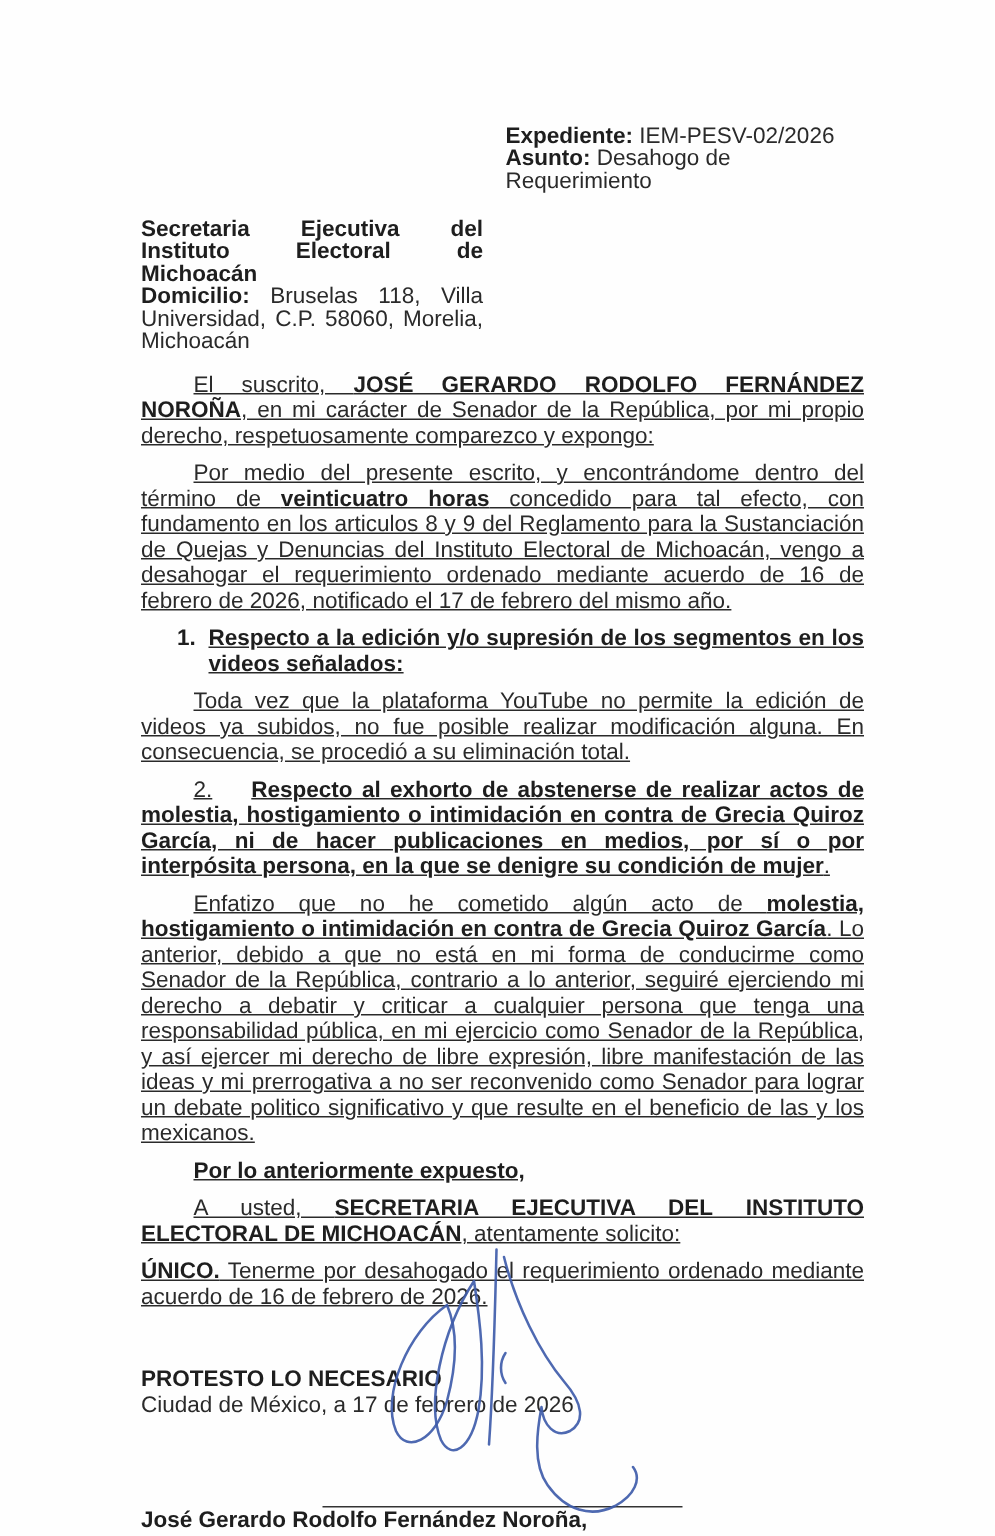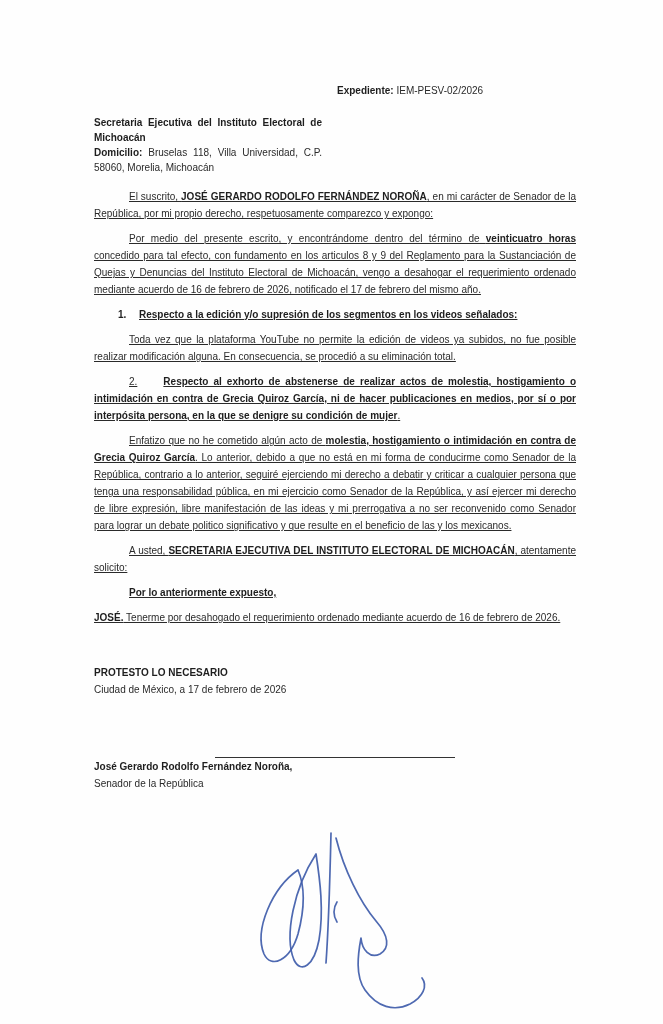--- a/index.html
+++ b/index.html
@@ -5,21 +5,21 @@
 <style>
   html,body{margin:0;padding:0;background:#ffffff;}
   .page{
     position:relative;
     width:663px;height:1024px;
     margin:0;
     background:#fefefe;
     box-sizing:border-box;
     padding:83px 87px 0 94px;
     font-family:"Liberation Sans", sans-serif;
-    font-size:10px;
+    font-size:15px;
     line-height:17px;
     color:#2a2a2a;
     overflow:hidden;
   }
   .b{font-weight:bold;color:#1e1e1e;}
   .hdr{margin-left:243px;line-height:15px;}
   .addr{margin-top:17px;width:228px;line-height:15px;}
   .addr .just{text-align:justify;}
   .para{margin:8px 0 0 0;text-align:justify;text-indent:35px;text-decoration:underline;}
   .para.first{margin-top:13px;}
@@ -37,20 +37,21 @@
   }
   .sig-ink path{fill:none;stroke-width:1.7;stroke-linecap:round;stroke-linejoin:round;opacity:0.92;}
 </style>
 </head>
 <body>
 
 <div class="page">
 
   <div class="hdr">
     <div><span class="b">Expediente:</span><span> IEM-PESV-02/2026</span></div>
+    <div><span class="b">Asunto:</span><span> Desahogo de Requerimiento</span></div>
   </div>
 
   <div class="addr">
     <div class="b just">Secretaria Ejecutiva del Instituto Electoral de Michoacán</div>
     <div class="just"><span class="b">Domicilio: </span><span>Bruselas 118, Villa Universidad, C.P. 58060, Morelia, Michoacán</span></div>
   </div>
 
   <p class="para first"><span>El suscrito, </span><span class="b">JOSÉ GERARDO RODOLFO FERNÁNDEZ NOROÑA</span><span>, en mi carácter de Senador de la República, por mi propio derecho, respetuosamente comparezco y expongo:</span></p>
 
   <p class="para"><span>Por medio del presente escrito, y encontrándome dentro del término de </span><span class="b">veinticuatro horas</span><span> concedido para tal efecto, con fundamento en los articulos 8 y 9 del Reglamento para la Sustanciación de Quejas y Denuncias del Instituto Electoral de Michoacán, vengo a desahogar el requerimiento ordenado mediante acuerdo de 16 de febrero de 2026, notificado el 17 de febrero del mismo año.</span></p>
@@ -59,25 +60,25 @@
     <span class="num b">1.</span>
     <div class="itxt"><span class="b">Respecto a la edición y/o supresión de los segmentos en los videos señalados:</span></div>
   </div>
 
   <p class="para"><span>Toda vez que la plataforma YouTube no permite la edición de videos ya subidos, no fue posible realizar modificación alguna. En consecuencia, se procedió a su eliminación total.</span></p>
 
   <p class="para"><span>2.</span><span class="tab"></span><span class="b">Respecto al exhorto de abstenerse de realizar actos de molestia, hostigamiento o intimidación en contra de Grecia Quiroz García, ni de hacer publicaciones en medios, por sí o por interpósita persona, en la que se denigre su condición de mujer</span><span>.</span></p>
 
   <p class="para"><span>Enfatizo que no he cometido algún acto de </span><span class="b">molestia, hostigamiento o intimidación en contra de Grecia Quiroz García</span><span>. Lo anterior, debido a que no está en mi forma de conducirme como Senador de la República, contrario a lo anterior, seguiré ejerciendo mi derecho a debatir y criticar a cualquier persona que tenga una responsabilidad pública, en mi ejercicio como Senador de la República, y así ejercer mi derecho de libre expresión, libre manifestación de las ideas y mi prerrogativa a no ser reconvenido como Senador para lograr un debate politico significativo y que resulte en el beneficio de las y los mexicanos.</span></p>
 
+  <p class="para"><span class="b">Por lo anteriormente expuesto,</span></p>
+
   <p class="para"><span>A usted, </span><span class="b">SECRETARIA EJECUTIVA DEL INSTITUTO ELECTORAL DE MICHOACÁN</span><span>, atentamente solicito:</span></p>
 
-  <p class="para"><span class="b">Por lo anteriormente expuesto,</span></p>
-
-  <p class="para noindent"><span class="b">JOSÉ.</span><span> Tenerme por desahogado el requerimiento ordenado mediante acuerdo de 16 de febrero de 2026.</span></p>
+  <p class="para noindent"><span class="b">ÚNICO.</span><span> Tenerme por desahogado el requerimiento ordenado mediante acuerdo de 16 de febrero de 2026.</span></p>
 
   <div class="closing">
     <div class="b">PROTESTO LO NECESARIO</div>
     <div>Ciudad de México, a 17 de febrero de 2026</div>
     <div class="sig-space"></div>
     <div class="sig-line"></div>
     <div class="b">José Gerardo Rodolfo Fernández Noroña,</div>
     <div>Senador de la República</div>
   </div>
 

